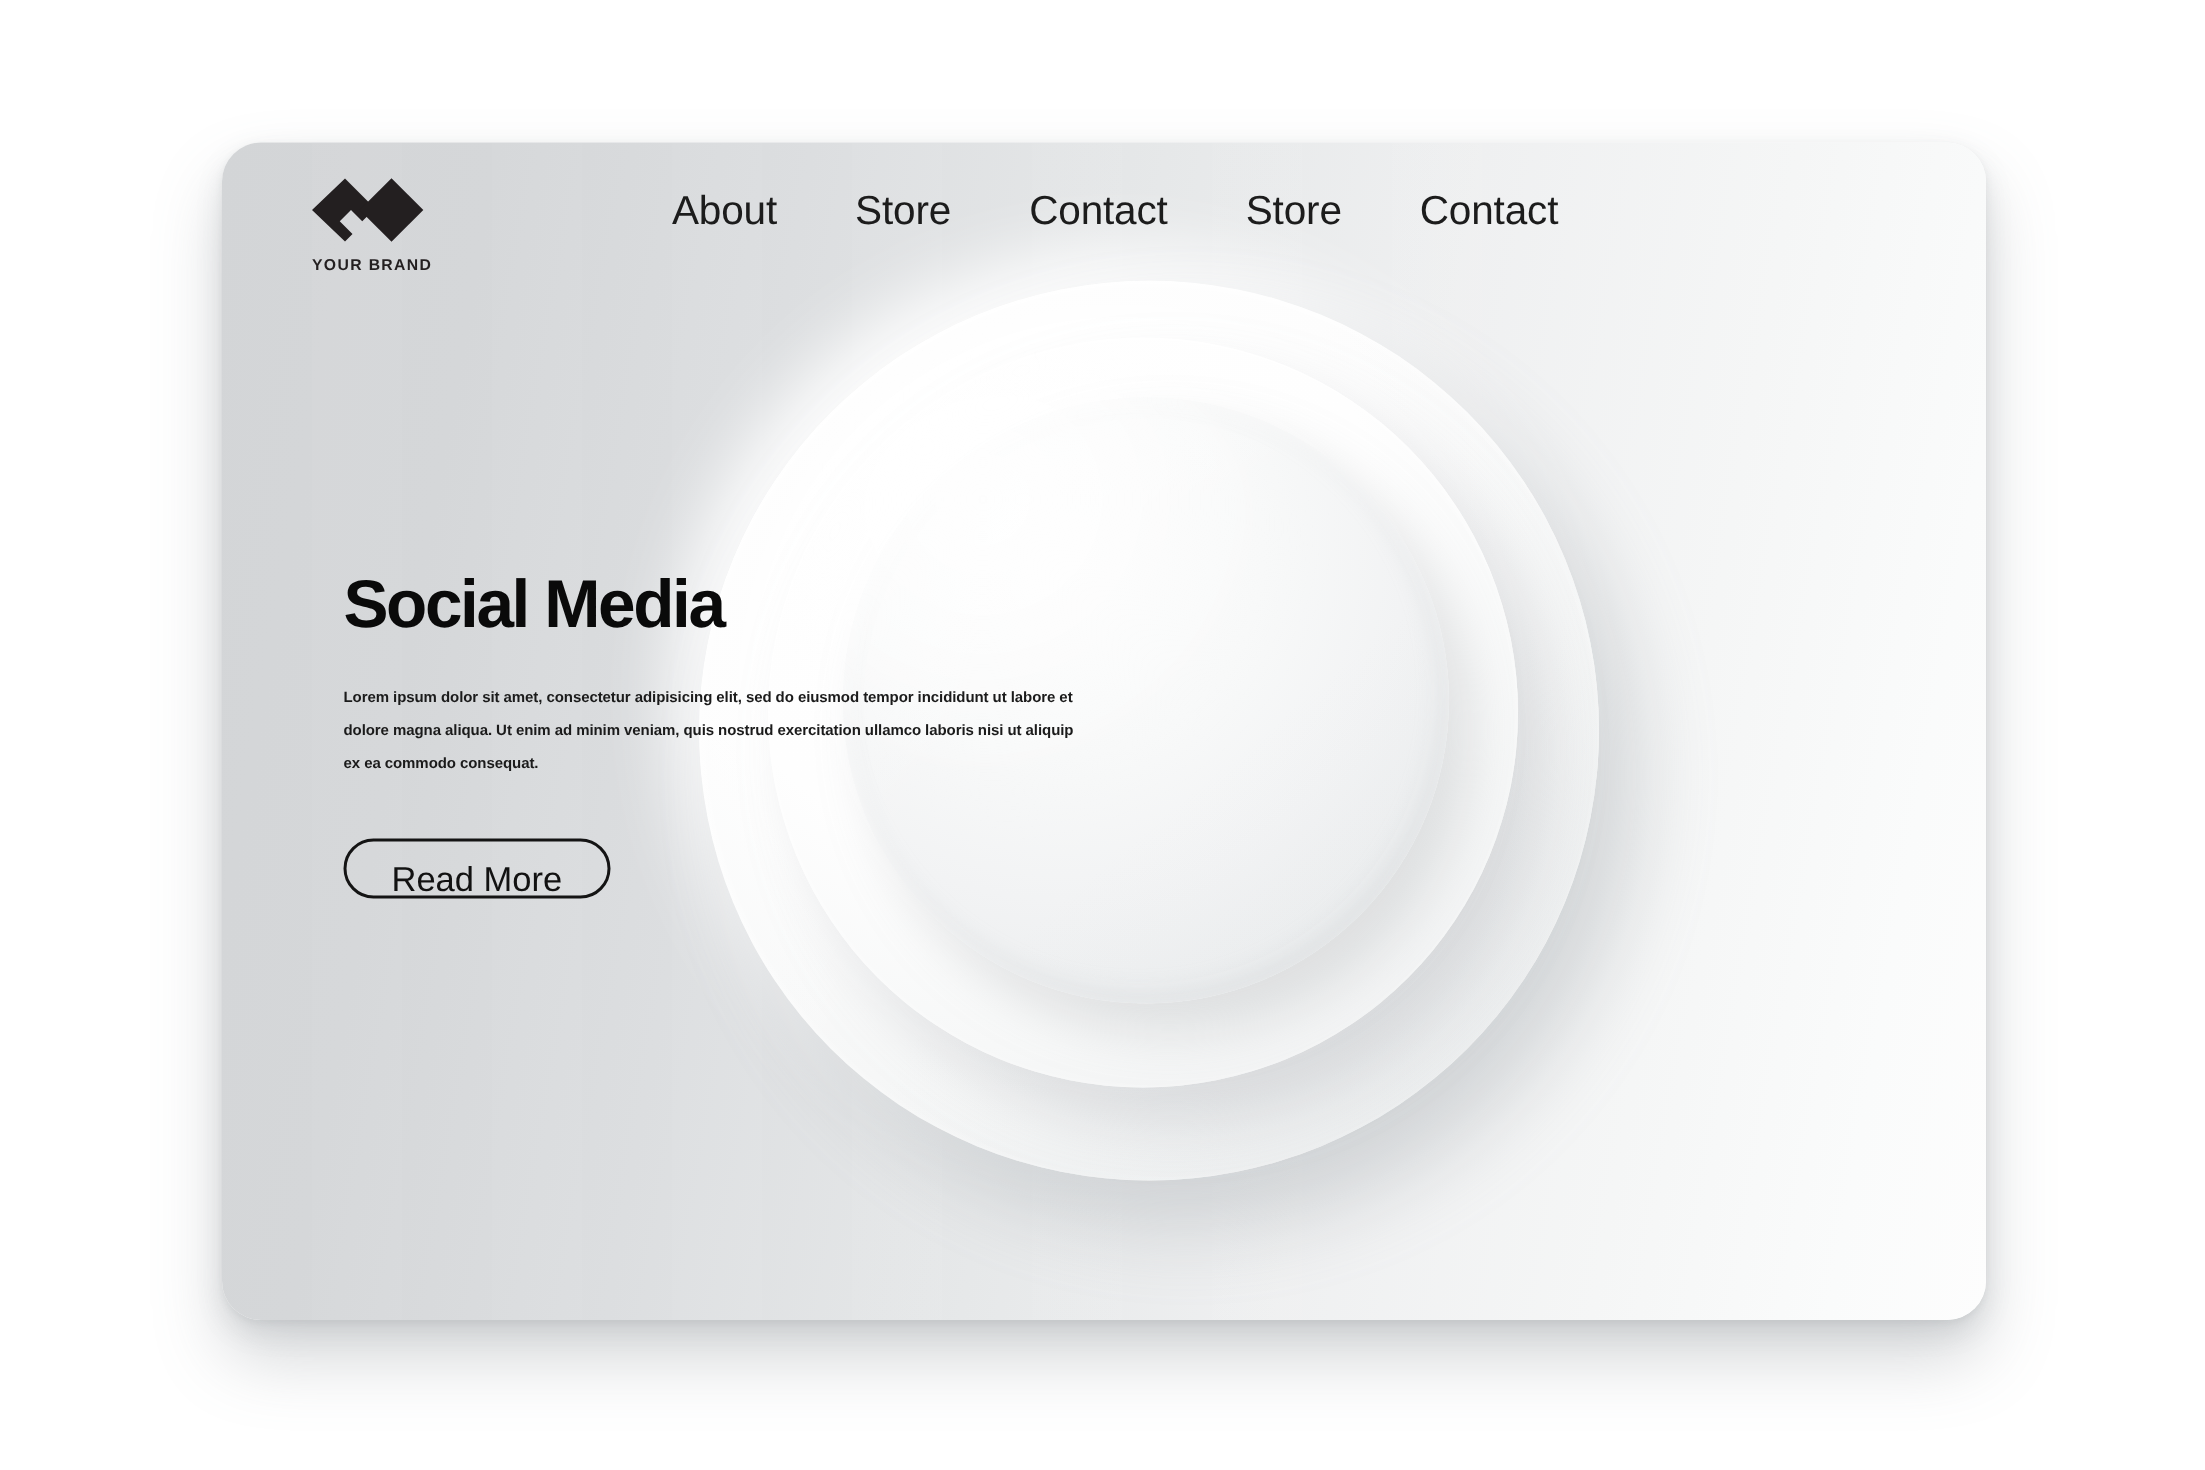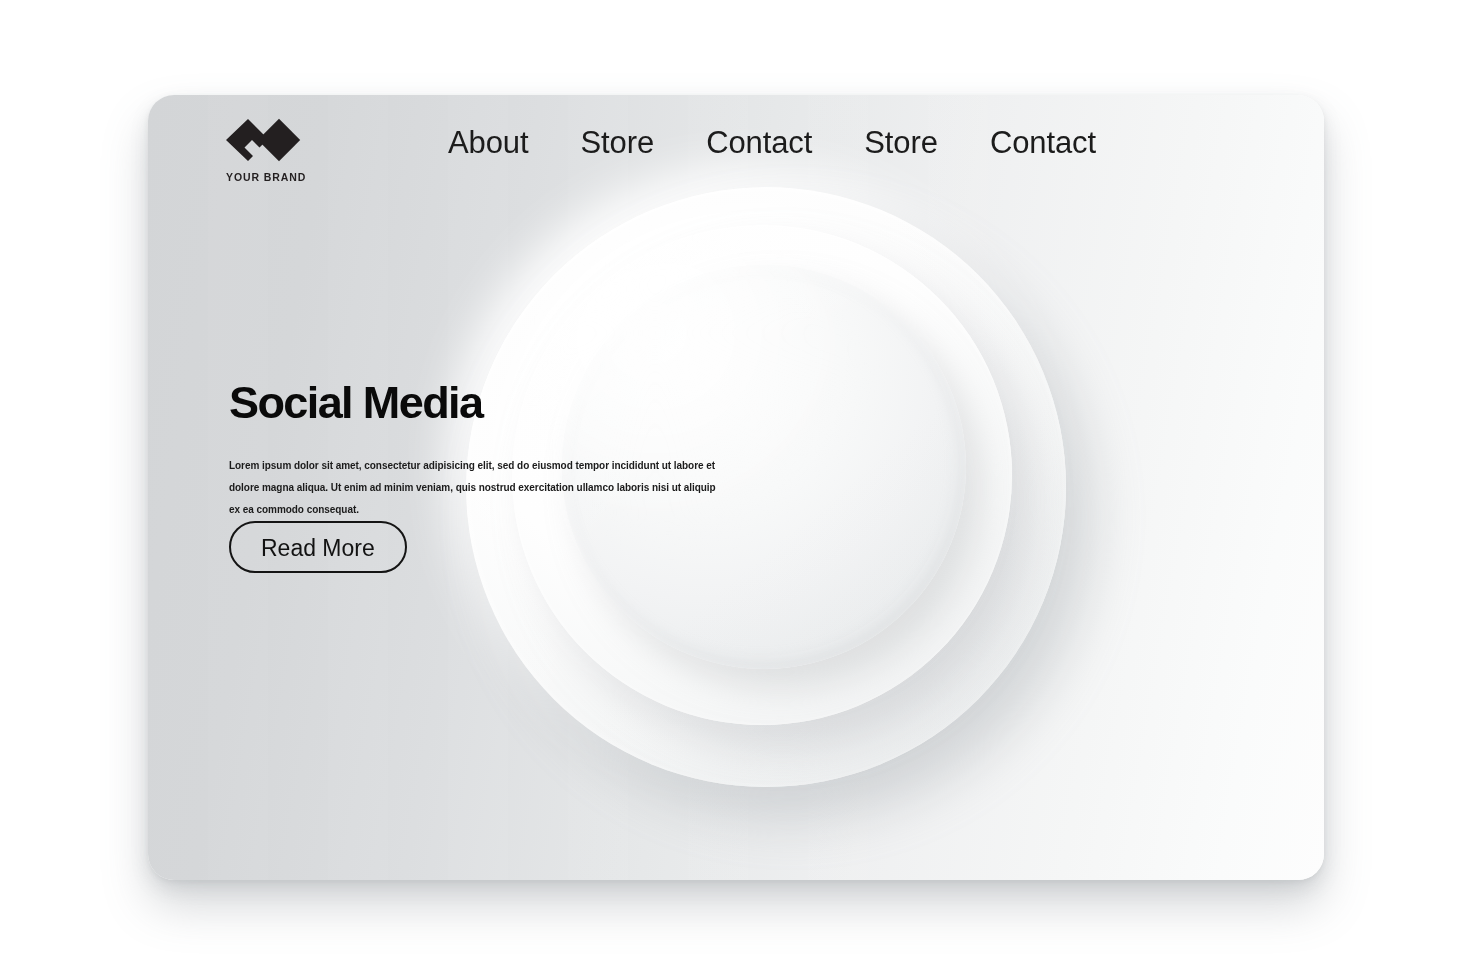--- a/index.html
+++ b/index.html
@@ -179,21 +179,21 @@
   .header {
     position: absolute;
     left: 0;
     top: 0;
     width: 100%;
     height: 120px;
   }
 
   .brand {
     position: absolute;
-    left: 72px;
+    left: 54px;
     top: 22px;
     width: 150px;
     text-align: left;
   }
   .brand-mark {
     position: relative;
     width: 86px;
     height: 50px;
     margin-left: 4px;
   }
@@ -209,21 +209,21 @@
 
   .nav {
     position: absolute;
     left: 300px;
     top: 28px;
     display: flex;
     align-items: center;
     gap: 0px;
   }
   .nav-item {
-    font-size: 31px;
+    font-size: 27px;
     font-weight: 400;
     color: #1c1c1c;
     letter-spacing: -0.1px;
     padding: 2px 0;
     margin-right: 52px;
     cursor: pointer;
     white-space: nowrap;
     font-family: "Liberation Sans", sans-serif;
   }
   .nav-item:last-child { margin-right: 0; text-align: center; }
@@ -250,22 +250,23 @@
     width: 492px;
     font-size: 10px;
     font-weight: 700;
     line-height: 2.2;
     color: #1b1b1b;
     letter-spacing: -0.05px;
     font-family: "Liberation Sans", sans-serif;
   }
   .cta {
     display: inline-block;
+    margin-top: 38px;
     padding: 0 30px;
-    height: 52px;
+    height: 40px;
     line-height: 50px;
     border: 2.5px solid #141414;
     border-radius: 26px;
     background: transparent;
     font-size: 23px;
     font-weight: 400;
     color: #121212;
     cursor: pointer;
     font-family: "Liberation Sans", sans-serif;
   }

